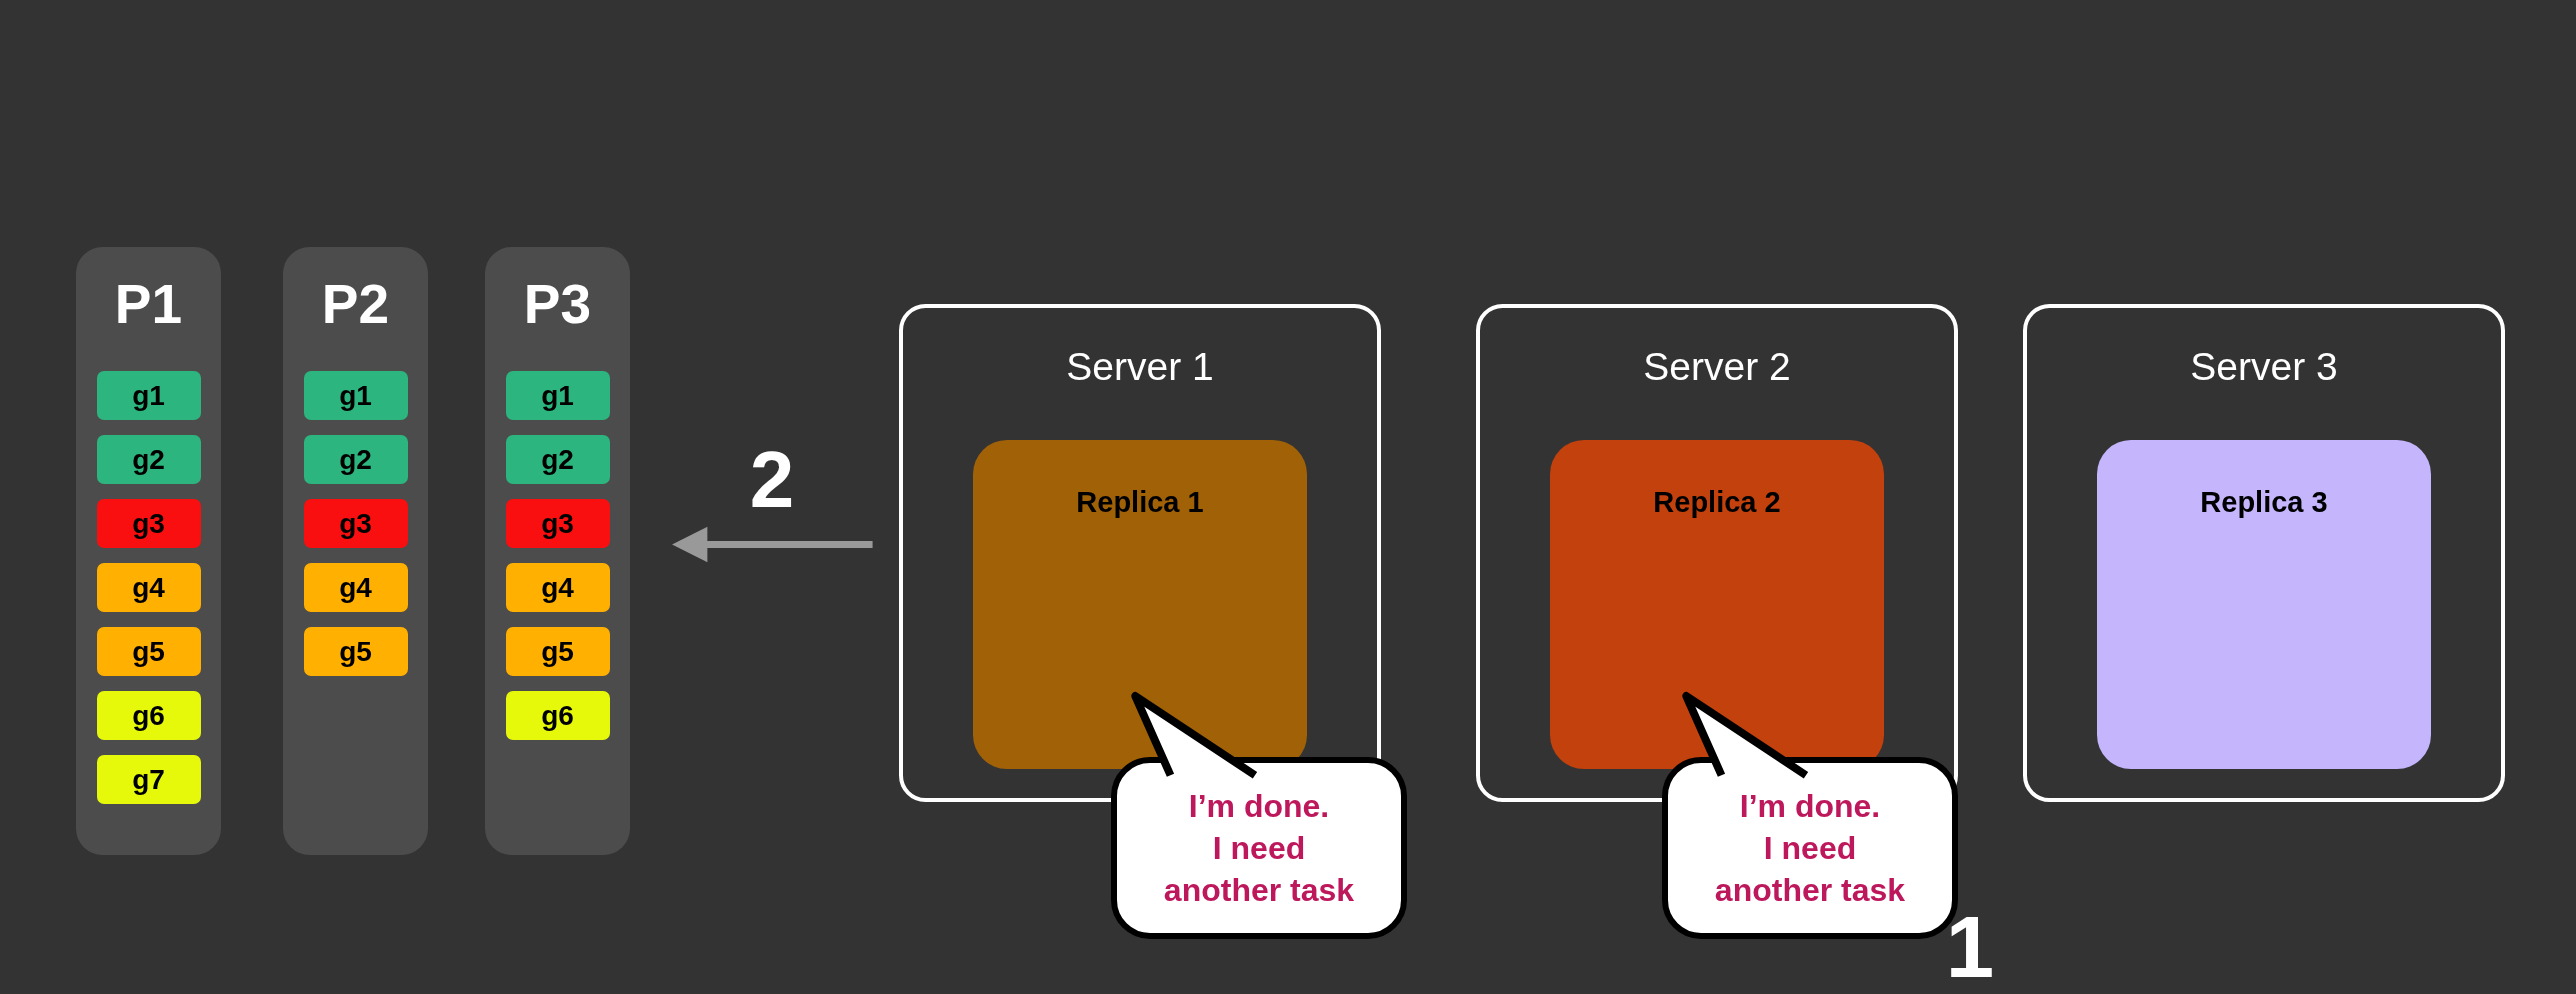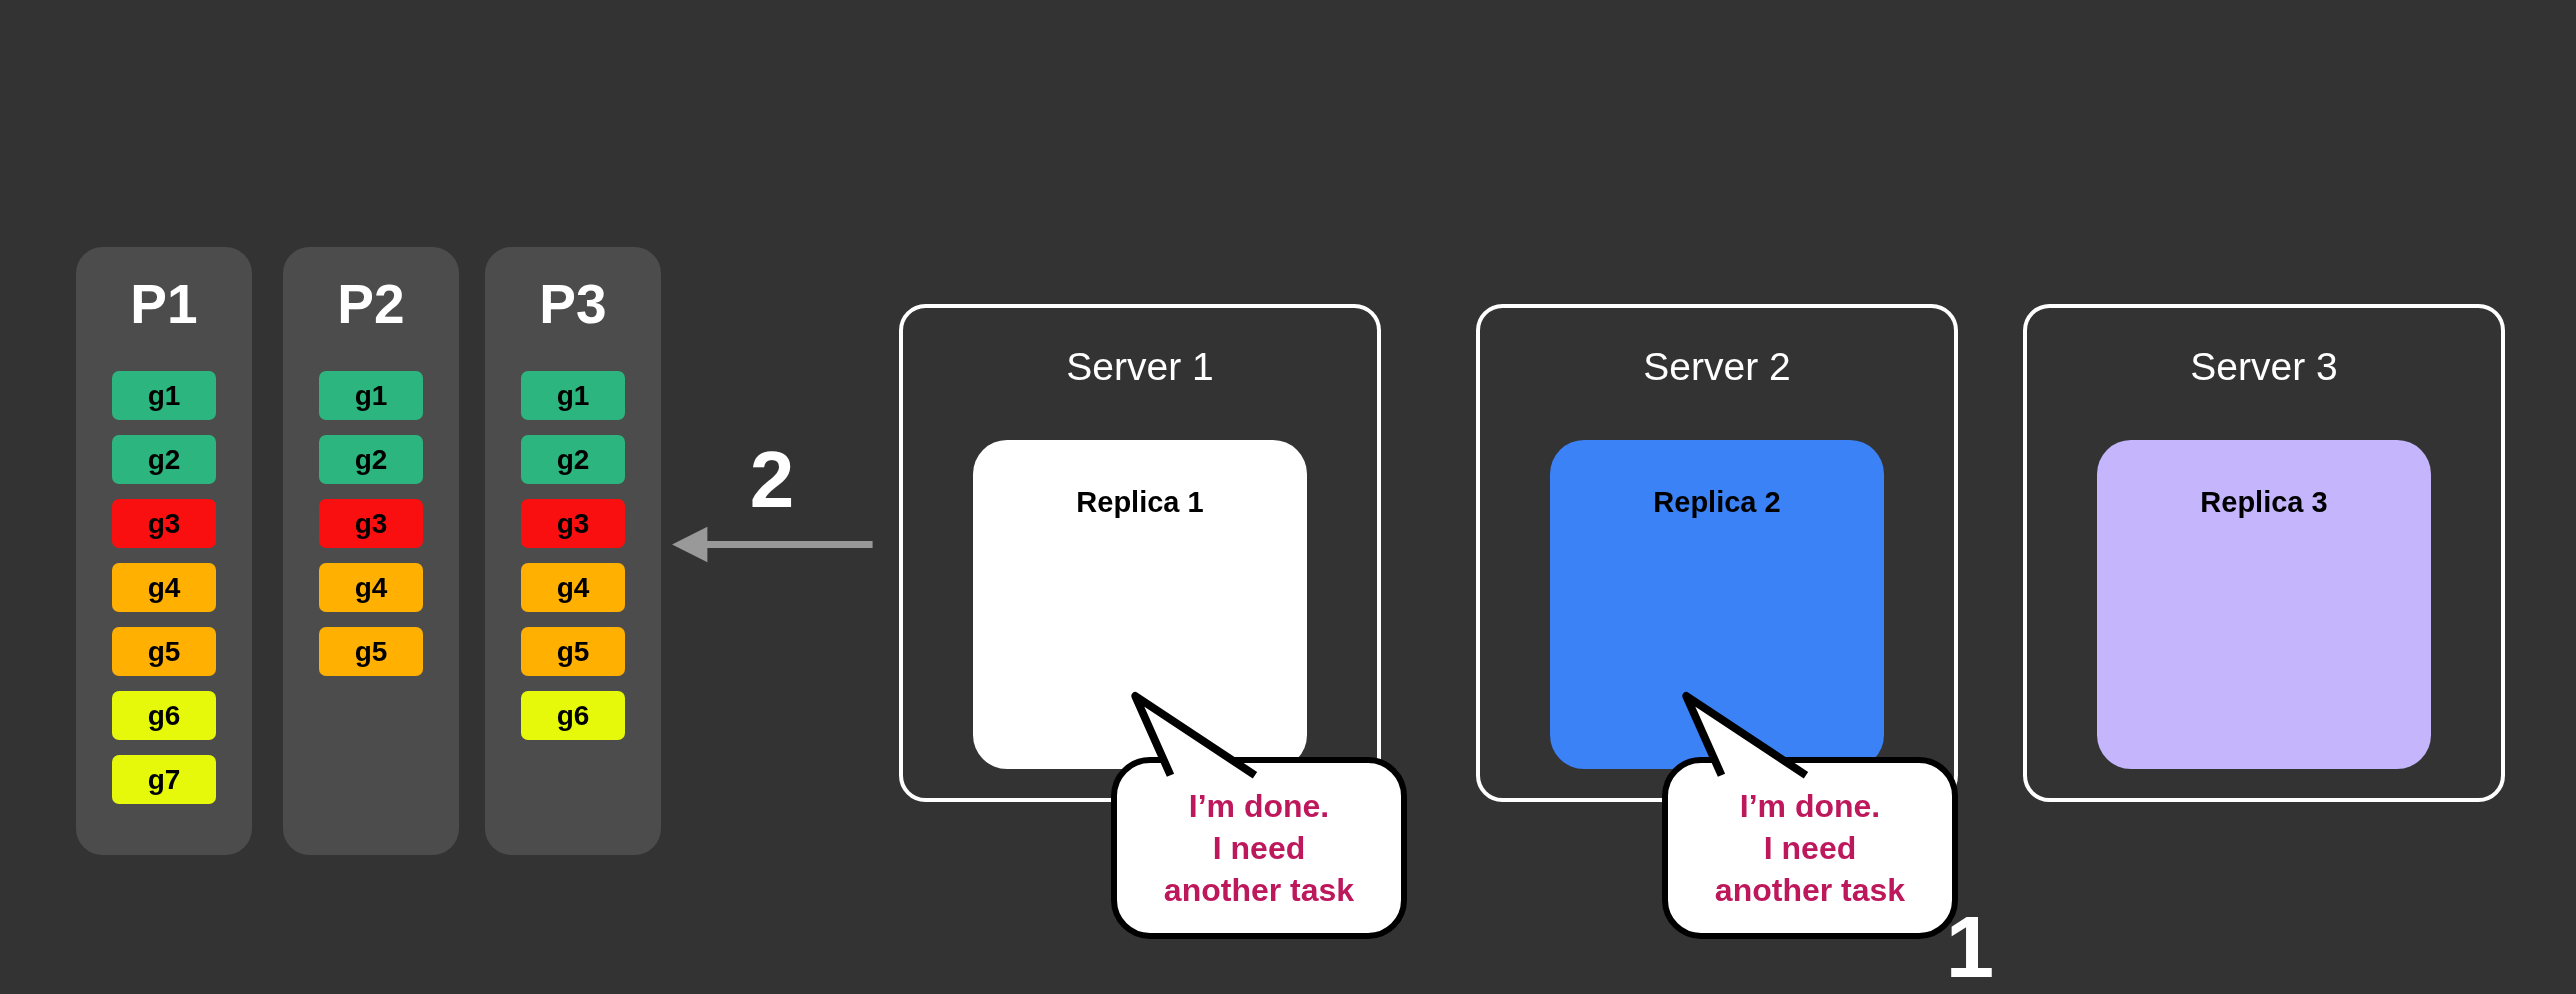--- a/index.html
+++ b/index.html
@@ -13,21 +13,21 @@
   .canvas {
     position: relative;
     width: 2576px;
     height: 994px;
     background: #333333;
   }
   
   .queue {
     position: absolute;
     top: 247px;
-    width: 176px;
+    width: 145px;
     height: 608px;
     background: #4c4c4c;
     border-radius: 26.5px;
     display: flex;
     flex-direction: column;
     align-items: center;
   }
   .queue-label {
     margin-top: 26.5px;
     font-size: 55px;
@@ -190,28 +190,28 @@
   </div>
 
   <div class="step2">2</div>
   <svg class="arrow-svg" width="212" height="71" viewBox="0 0 240 80">
     <line x1="235" y1="40" x2="44" y2="40" stroke-width="8" style="stroke: rgb(153, 153, 153);"></line>
     <polygon points="8,40 48,20 48,60" style="fill: rgb(153, 153, 153);"></polygon>
   </svg>
 
   <div class="server" style="left:899px">
     <div class="server-label">Server 1</div>
-    <div class="replica" style="background-color: #ffffff;">
+    <div class="replica" style="background-color: #a16207;">
       <div class="replica-label">Replica 1</div>
     </div>
   </div>
 
   <div class="server" style="left:1476px">
     <div class="server-label">Server 2</div>
-    <div class="replica" style="background-color: #3b82f6;">
+    <div class="replica" style="background-color: #c2410c;">
       <div class="replica-label">Replica 2</div>
     </div>
   </div>
 
   <div class="server" style="left:2023px">
     <div class="server-label">Server 3</div>
     <div class="replica" style="background-color: #c4b5fd;">
       <div class="replica-label">Replica 3</div>
     </div>
   </div>

